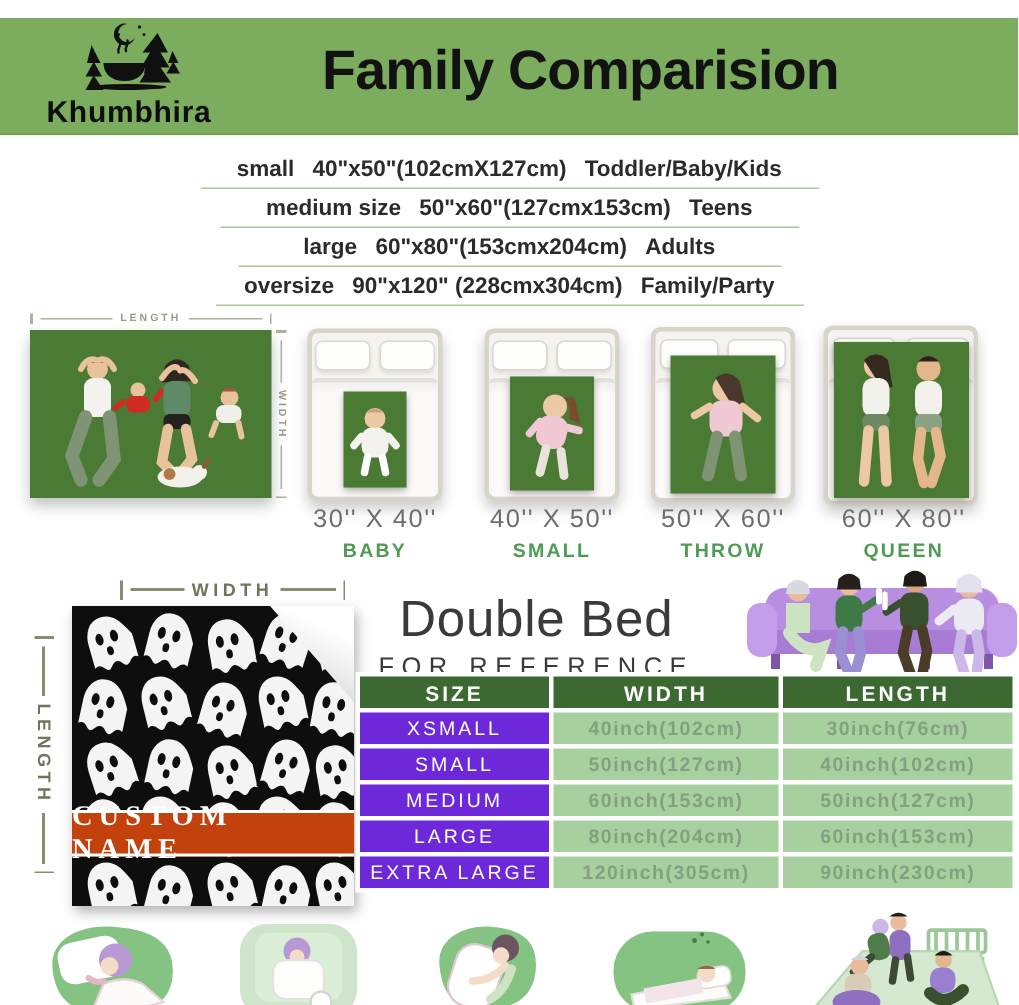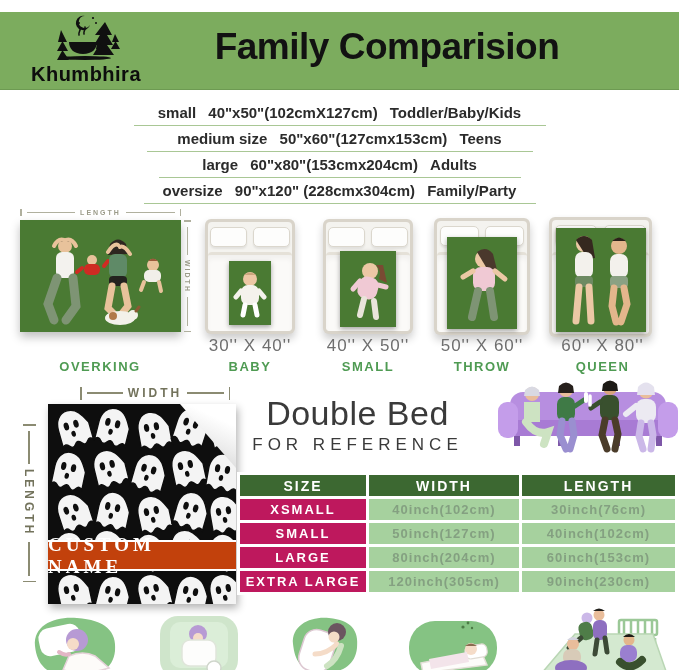--- a/index.html
+++ b/index.html
@@ -57,21 +57,21 @@
              border-top:2px solid #fff;border-bottom:2px solid #fff;
              display:flex;align-items:center;justify-content:center;
              font-family:"Liberation Serif",serif;font-weight:700;font-size:19px;color:#fff;letter-spacing:4px;}
 
   
   .ref-title{font-size:34px;color:#3a3a3a;letter-spacing:.5px;}
   .ref-sub{font-size:17px;color:#3a3a3a;letter-spacing:5px;margin-top:2px;}
   table.size-table{border-collapse:separate;border-spacing:3px;background:#fff;}
   .size-table th,.size-table td{height:21px;text-align:center;vertical-align:middle;padding:0 2px;}
   .size-table .hed{background:#3c6831;color:#fff;font-weight:700;font-size:14px;letter-spacing:2px;}
-  .size-table tbody th{background:#be185d;color:#fff;font-weight:700;font-size:13px;letter-spacing:2px;}
+  .size-table tbody th{background:#6d28d9;color:#fff;font-weight:400;font-size:13px;letter-spacing:2px;}
   .size-table td{background:#a6d19e;color:#84a081;font-weight:700;font-size:13px;letter-spacing:1px;}
 </style>
 </head>
 <body>
 
 <div class="page">
 
   <div class="abs header">
     <div class="abs logo">
       <svg width="74" height="48" viewBox="0 0 74 48">
@@ -155,21 +155,20 @@
       <path d="M116 91l3-4" stroke="#8a5a33" stroke-width="3" stroke-linecap="round"></path>
     </svg>
   </div>
   <div class="abs v-measure mini" style="left:184px;top:208px;height:112px;">
     <span class="tick" style="width:7px;"></span>
       <span class="line"></span>
     <span class="vtext">WIDTH</span>
     <span class="line"></span>
       <span class="tick" style="width:7px;"></span>
   </div>
-  <div class="abs name-label" style="left:10px;top:347px;width:180px;">OVERKING</div>
 
   <div class="abs bed" style="left:205px;top:207px;width:90px;height:115px;">
     <div class="frame">
         <div class="inner"></div>
       <div class="pillow pl"></div>
         <div class="pillow pr"></div>
         <div class="duvet"></div>
       <div class="bblanket" style="width:42px;height:64px;bottom:9px;">
         <svg width="42" height="64" viewBox="0 0 42 64">
           <circle cx="21" cy="18" r="7" fill="#ecc8a5"></circle>
@@ -348,21 +347,21 @@
       <path d="M92 20l0 9" stroke="#fff" stroke-width="3.5" stroke-linecap="round"></path>
     <path d="M107 44l-3 15 5 14M117 44l3 14-3 15" stroke="#4b3c2a" stroke-width="7" fill="none" stroke-linecap="round"></path>
 
     <circle cx="148" cy="15" r="7.5" fill="#e9bd9b"></circle>
       <path d="M140 11q8-9 16 0l1 8h-18z" fill="#e4e1ee"></path>
     <rect x="138" y="23" width="20" height="24" rx="8" fill="#eceaf2"></rect>
     <path d="M138 30l-10 8" stroke="#eceaf2" stroke-width="6" stroke-linecap="round"></path>
     <path d="M143 47l-2 13 4 13M153 47l2 12-2 14" stroke="#cbb8e8" stroke-width="7" fill="none" stroke-linecap="round"></path>
   </svg>
 
-  <div class="abs" style="left:237px;top:460px;">
+  <div class="abs" style="left:237px;top:436px;">
     <table class="size-table">
       <colgroup>
           <col style="width:126px">
           <col style="width:150px">
           <col style="width:153px">
         </colgroup>
       <thead>
         <tr>
           <th class="hed">SIZE</th>
           <th class="hed">WIDTH</th>
@@ -372,20 +371,25 @@
       <tbody>
         <tr>
           <th>XSMALL</th>
           <td>40inch(102cm)</td>
           <td>30inch(76cm)</td>
         </tr>
         <tr>
           <th>SMALL</th>
           <td>50inch(127cm)</td>
           <td>40inch(102cm)</td>
+        </tr>
+        <tr>
+          <th>MEDIUM</th>
+          <td>60inch(153cm)</td>
+          <td>50inch(127cm)</td>
         </tr>
         <tr>
           <th>LARGE</th>
           <td>80inch(204cm)</td>
           <td>60inch(153cm)</td>
         </tr>
         <tr>
           <th>EXTRA LARGE</th>
           <td>120inch(305cm)</td>
           <td>90inch(230cm)</td>

